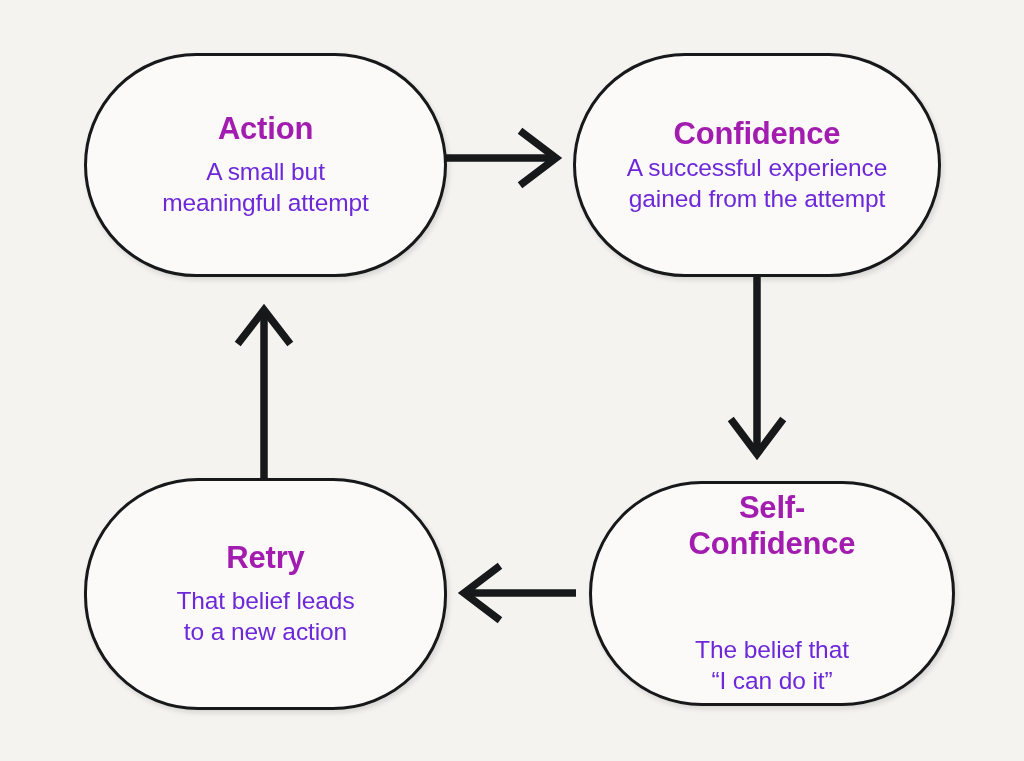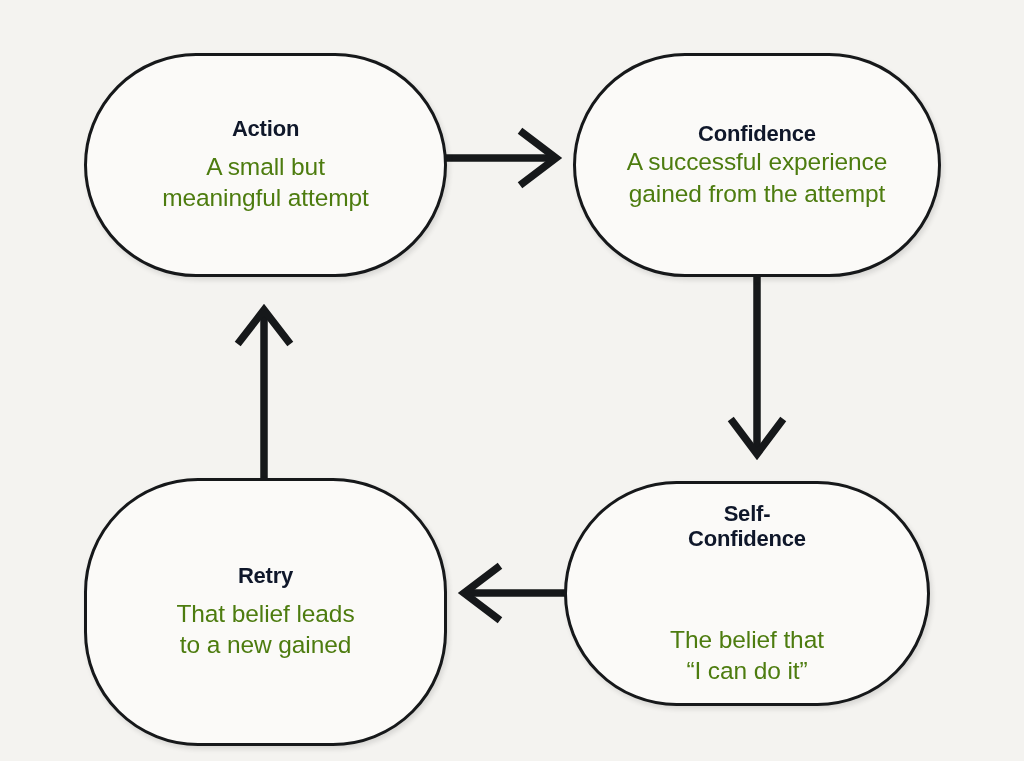--- a/index.html
+++ b/index.html
@@ -35,53 +35,53 @@
     border: 3.4px solid #16181a;
     display: flex;
     flex-direction: column;
     align-items: center;
     justify-content: center;
     text-align: center;
     box-shadow: 2px 3px 5px rgba(40,40,40,0.14);
     z-index: 2;
   }
   .node-title {
-    color: #0f172a;
-    font-size: 22px;
+    color: #a21caf;
+    font-size: 31px;
     font-weight: 700;
     line-height: 1.16;
     letter-spacing: -0.2px;
     margin: 0;
     white-space: pre-line;
   }
   .node-desc {
-    color: #4d7c0f;
+    color: #6d28d9;
     font-size: 24.5px;
     font-weight: 400;
     line-height: 1.28;
     letter-spacing: -0.1px;
     margin: 9px 0 0 0;
     white-space: pre-line;
   }
 
   
   #node-action {
     left: 84px;  top: 53px;  width: 363px; height: 224px;
     border-radius: 112px;
   }
   #node-achievement {
     left: 573px; top: 53px;  width: 368px; height: 224px;
     border-radius: 112px;
   }
   #node-retry {
-    left: 84px;  top: 478px; width: 363px; height: 268px;
+    left: 84px;  top: 478px; width: 363px; height: 232px;
     border-radius: 114px;
   }
   #node-selfconfidence {
-    left: 564px; top: 481px; width: 366px; height: 225px;
+    left: 589px; top: 481px; width: 366px; height: 225px;
     border-radius: 113px;
     gap: 48px;
   }
   #node-selfconfidence .node-desc { margin-top: 24px; }
   #node-achievement .node-desc { margin-top: 0; }
 </style>
 </head>
 <body>
 
 <div id="canvas">
@@ -127,16 +127,16 @@
   <div class="node" id="node-selfconfidence">
     <div class="node-title">Self-
 Confidence</div>
     <div class="node-desc">The belief that
 “I can do it”</div>
   </div>
 
   <div class="node" id="node-retry">
     <div class="node-title">Retry</div>
     <div class="node-desc">That belief leads
-to a new gained</div>
+to a new action</div>
   </div>
 
 </div>
 
 </body></html>

